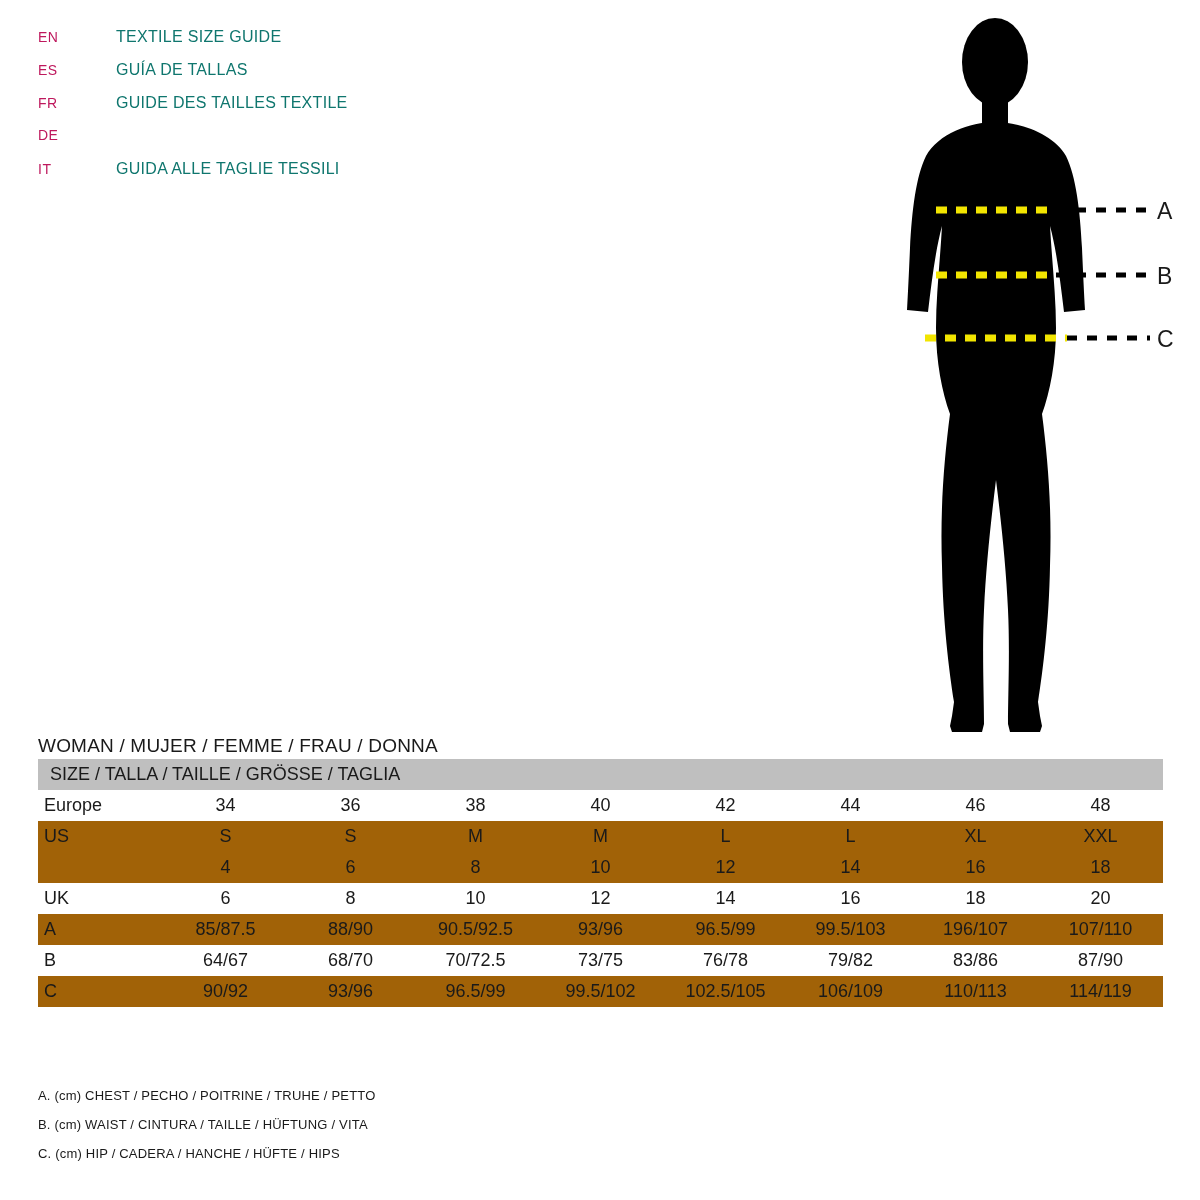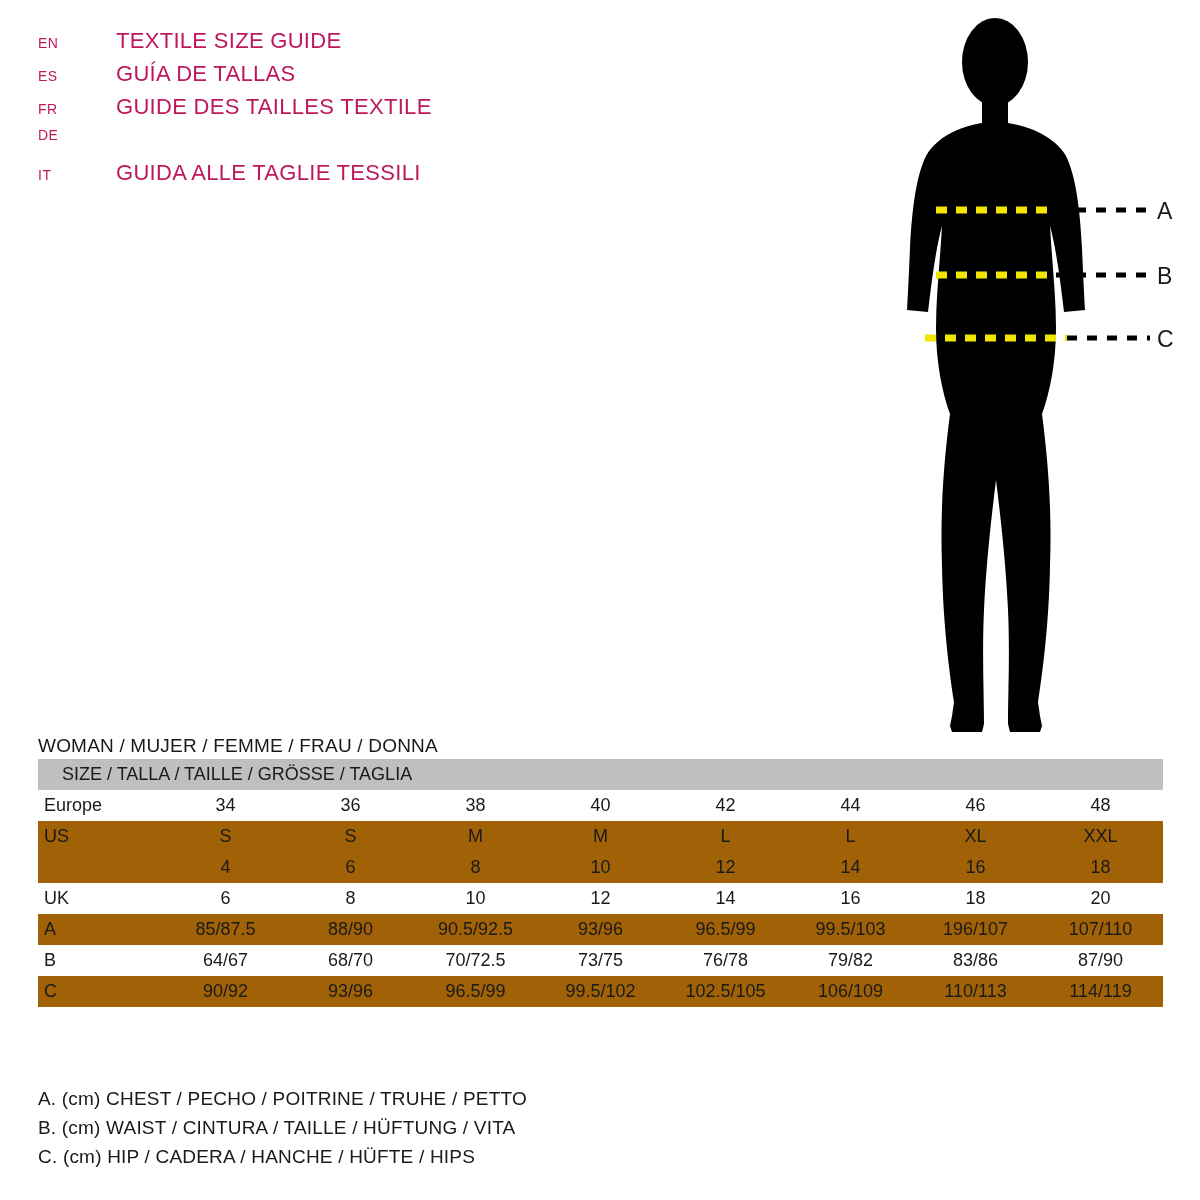--- a/index.html
+++ b/index.html
@@ -28,23 +28,23 @@
     align-items: baseline;
     height: 33px;
   }
   .title-lang {
     width: 78px;
     font-size: 14px;
     letter-spacing: 0.5px;
     color: #be185d;
   }
   .title-text {
-    font-size: 22px;
+    font-size: 16px;
     letter-spacing: 0.3px;
-    color: #be185d;
+    color: #0f766e;
   }
 
   
   #figure-area {
     position: absolute;
     top: 10px;
     left: 860px;
     width: 330px;
     height: 740px;
   }
@@ -81,21 +81,21 @@
   table.size-table td {
     height: 31px;
     padding: 0 6px;
     color: #1a1a1a;
     white-space: nowrap;
   }
   tr.head-row td {
     background: #bfbfbf;
     font-size: 18px;
     text-align: left;
-    padding-left: 24px;
+    padding-left: 12px;
   }
   tr.row-shaded td {
     background: #a16207;
   }
   tr.row-plain td {
     background: #ffffff;
     margin-left: 45px;
   }
   td.rowlabel {
     text-align: left;
@@ -107,21 +107,21 @@
   }
 
   
   #legend {
     position: absolute;
     top: 1088px;
     left: 38px;
     width: 700px;
   }
   .legend-line {
-    font-size: 19px;
+    font-size: 13px;
     letter-spacing: 0.2px;
     height: 29px;
     color: #1a1a1a;
   }
 </style>
 </head>
 <body>
 
 <div id="title-block">
   <div class="title-row">

